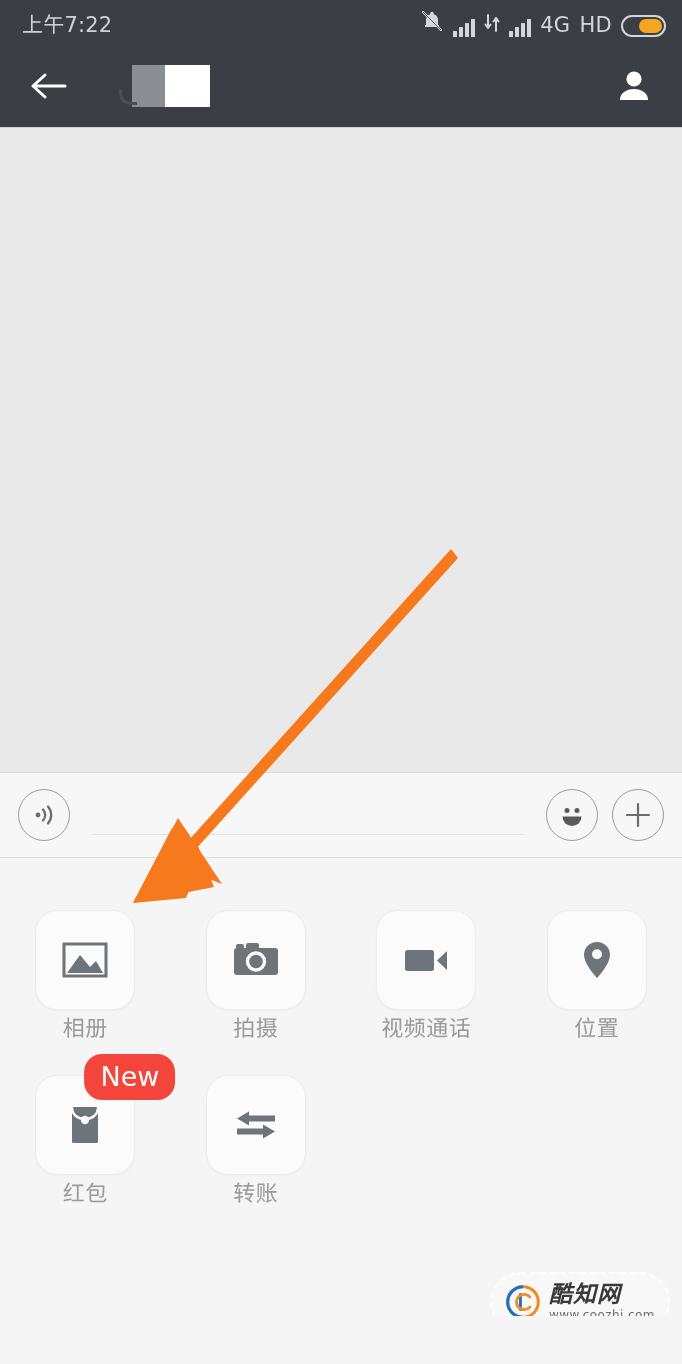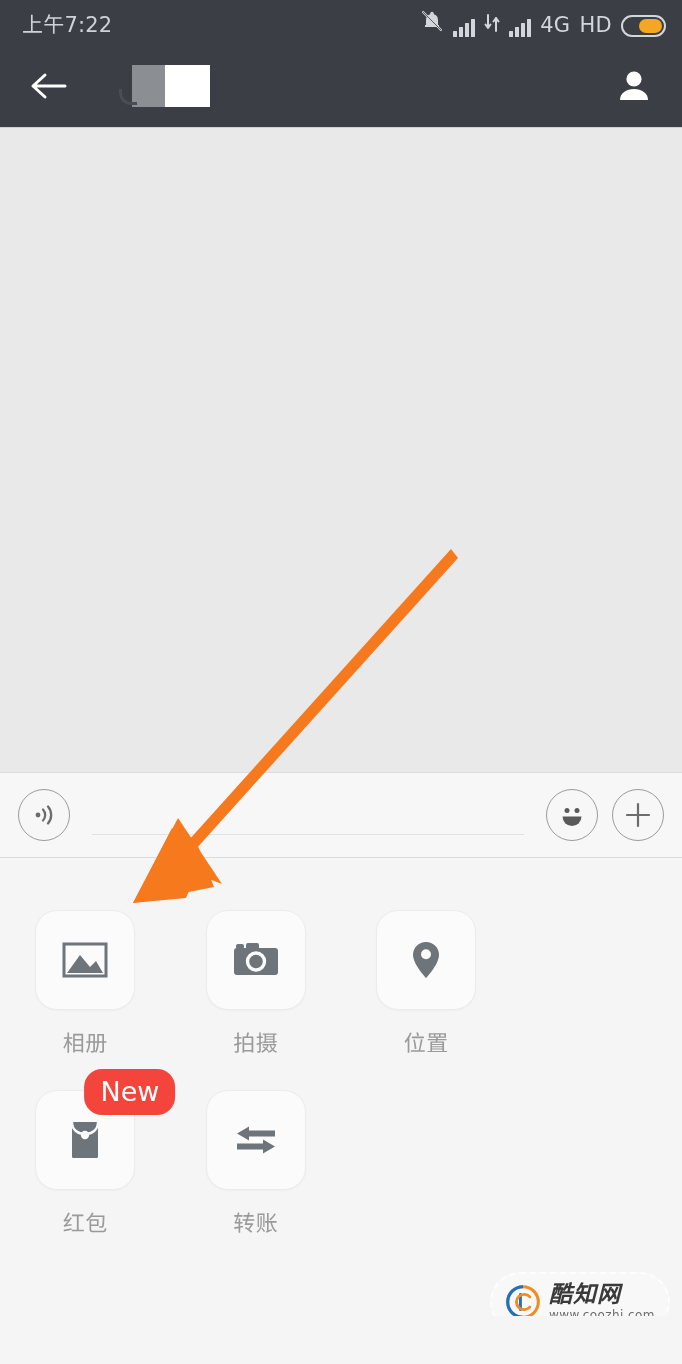--- a/index.html
+++ b/index.html
@@ -77,21 +77,21 @@
   .grid-row { display:flex; }
   .grid-cell {
     width:25%; display:flex; flex-direction:column; align-items:center; position:relative;
   }
   .tile {
     width:100px; height:100px; border-radius:22px; background:#fbfbfb;
     border:1px solid #ececec; display:flex; align-items:center; justify-content:center;
     box-shadow:0 1px 2px rgba(0,0,0,.03);
   }
   .tile-label {
-    margin-top:15px; font-size:22px; color:#9a9a9a; letter-spacing:.5px; white-space:nowrap;
+    font-size:22px; color:#9a9a9a; letter-spacing:.5px; white-space:nowrap;
   }
   .row2 { margin-top:33px; }
   .badge {
     position:absolute; top:-21px; left:56%; transform:translateX(-12%);
     background:#f4453c; color:#fff; font-size:27px; line-height:1;
     padding:9px 16px 10px; border-radius:18px; z-index:3; white-space:nowrap;
   }
 
   
   .dots {
@@ -227,20 +227,29 @@
             <svg width="54" height="54" viewBox="0 0 54 54">
               <rect x="5" y="15" width="44" height="27" rx="3" fill="#6d747a"></rect>
               <rect x="17" y="10" width="13" height="7" rx="2" fill="#6d747a"></rect>
               <rect x="7" y="11" width="8" height="5" rx="2" fill="#6d747a"></rect>
               <circle cx="27" cy="28.5" r="8.5" fill="none" stroke="#fbfbfb" stroke-width="3.4"></circle>
             </svg>
           </div>
           <div class="tile-label">拍摄</div>
         </div>
 
+        <div class="grid-cell">
+          <div class="tile">
+            <svg width="54" height="54" viewBox="0 0 54 54">
+              <rect x="6" y="17" width="29" height="21" rx="2.5" fill="#6d747a"></rect>
+              <path d="M38 27.5 L48 18 L48 37 Z" fill="#6d747a"></path>
+            </svg>
+          </div>
+          <div class="tile-label">视频通话</div>
+        </div>
 
         <div class="grid-cell">
           <div class="tile">
             <svg width="54" height="54" viewBox="0 0 54 54">
               <path d="M27 9c-7.2 0-13 5.7-13 12.7 0 9.6 13 23.3 13 23.3s13-13.7 13-23.3C40 14.7 34.2 9 27 9z" fill="#6d747a"></path>
               <circle cx="27" cy="21.3" r="5" fill="#fbfbfb"></circle>
             </svg>
           </div>
           <div class="tile-label">位置</div>
         </div>

